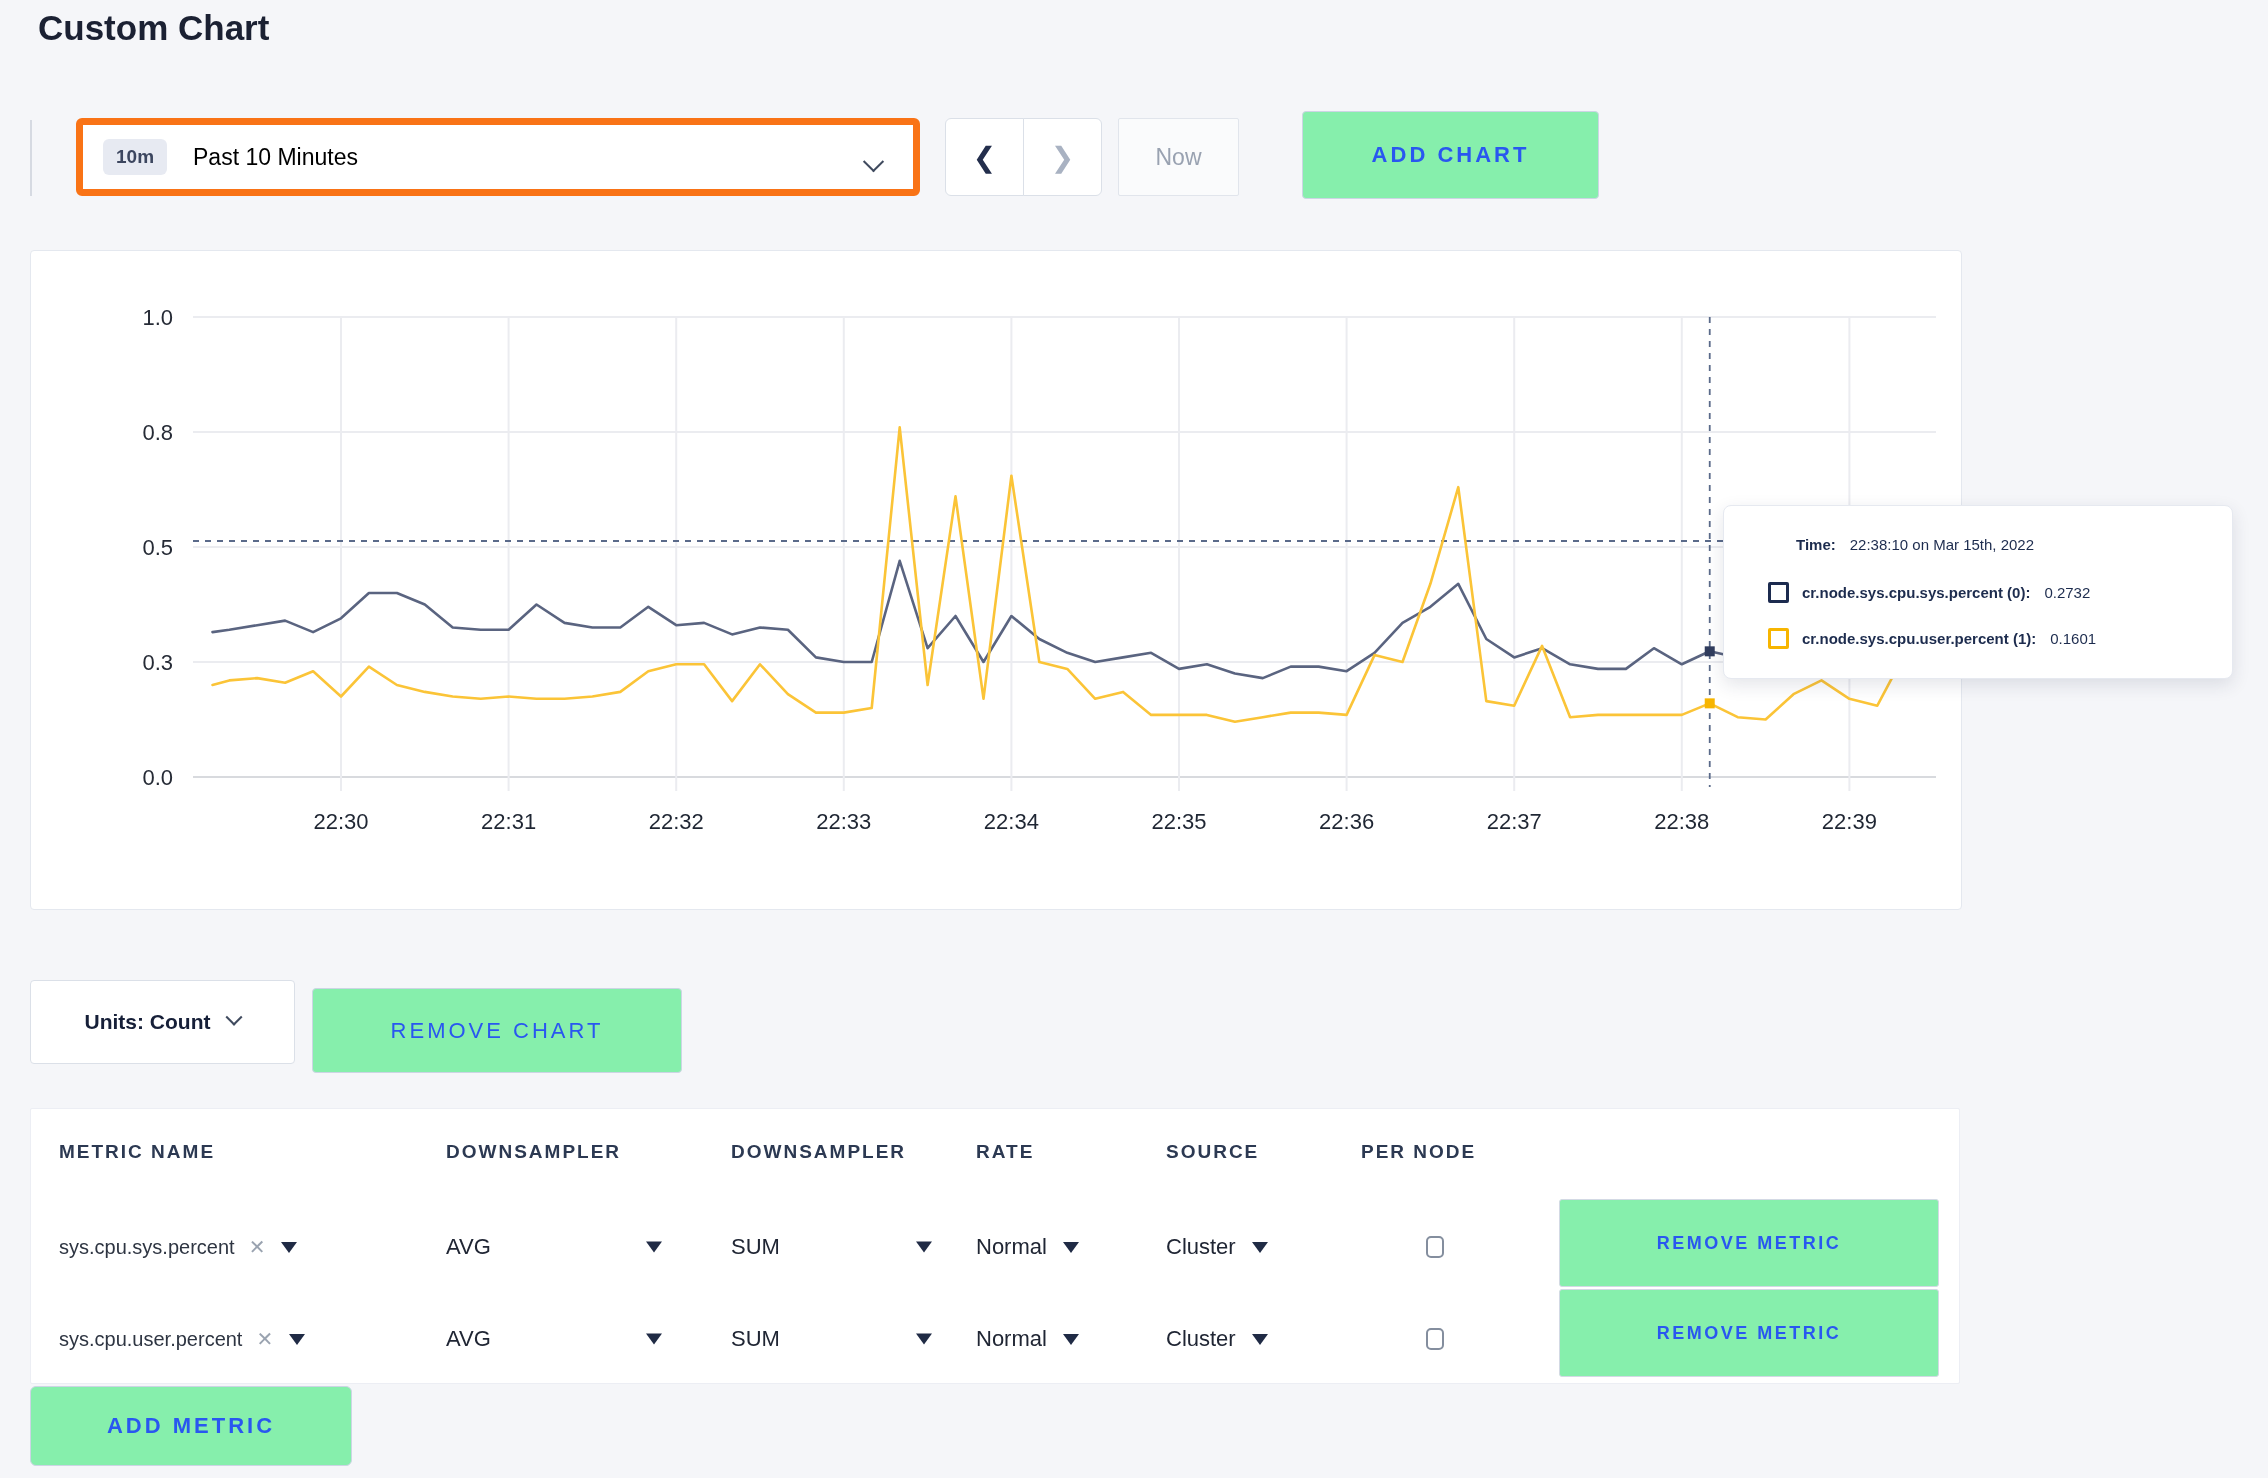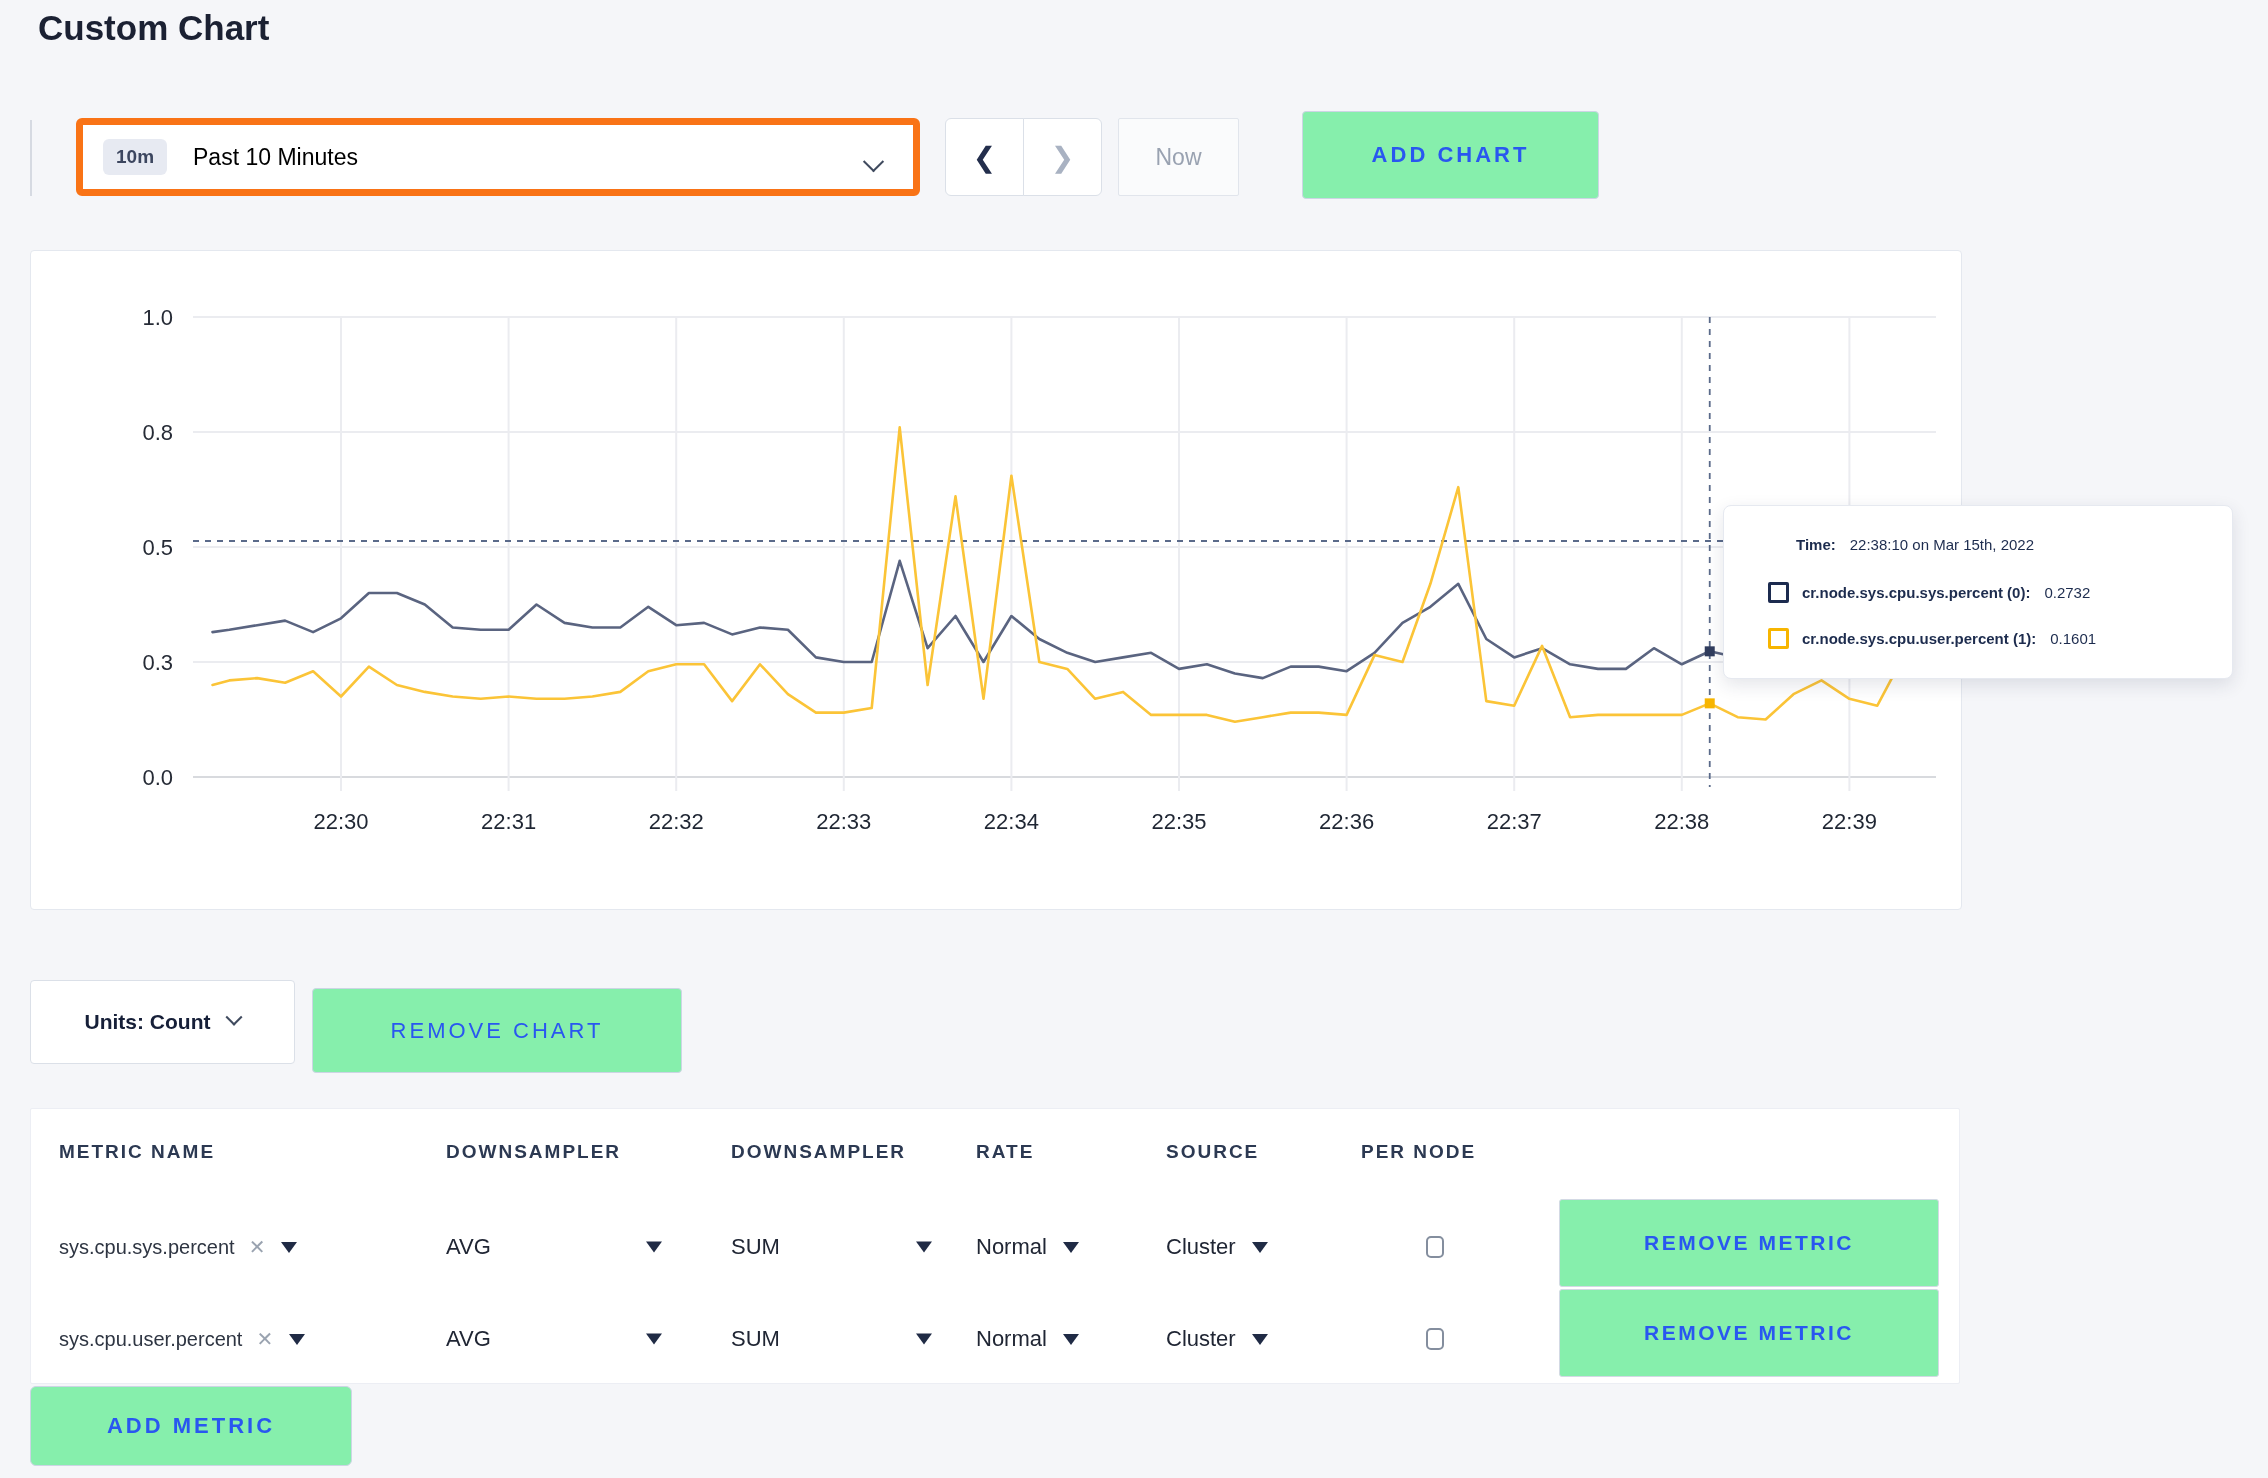--- a/index.html
+++ b/index.html
@@ -61,21 +61,21 @@
   .mrow{position:absolute;left:0;width:100%;height:92px;}
   .mrow .c{position:absolute;top:50%;transform:translateY(-50%);display:flex;align-items:center;}
   .cell-txt{font-size:22px;color:#20263   4;color:#202634;}
   .name-txt{font-size:20px;color:#2e3542;}
   .xicon{color:#9aa3b0;font-size:20px;margin-left:14px;}
   .tri{width:0;height:0;border-left:8px solid transparent;border-right:8px solid transparent;
     border-top:11px solid #202b45;margin-left:16px;}
   .pn-check{appearance:none;-webkit-appearance:none;width:18px;height:22px;border:2px solid #848e9e;
     border-radius:5px;background:#fff;margin:0;cursor:pointer;}
   .remove-metric-btn{position:absolute;left:1528px;width:380px;height:88px;border-radius:3px;
-    font-size:21px;letter-spacing:2.5px;border:1px solid #d3d9e4;}
+    font-size:18px;letter-spacing:2.5px;border:1px solid #d3d9e4;}
   .add-metric-btn{position:absolute;left:30px;top:1386px;width:322px;height:80px;
     border-radius:6px;font-size:22px;letter-spacing:3px;}
 </style>
 </head>
 <body>
 
 <div class="page">
 
   <div class="title">Custom Chart</div>
 

